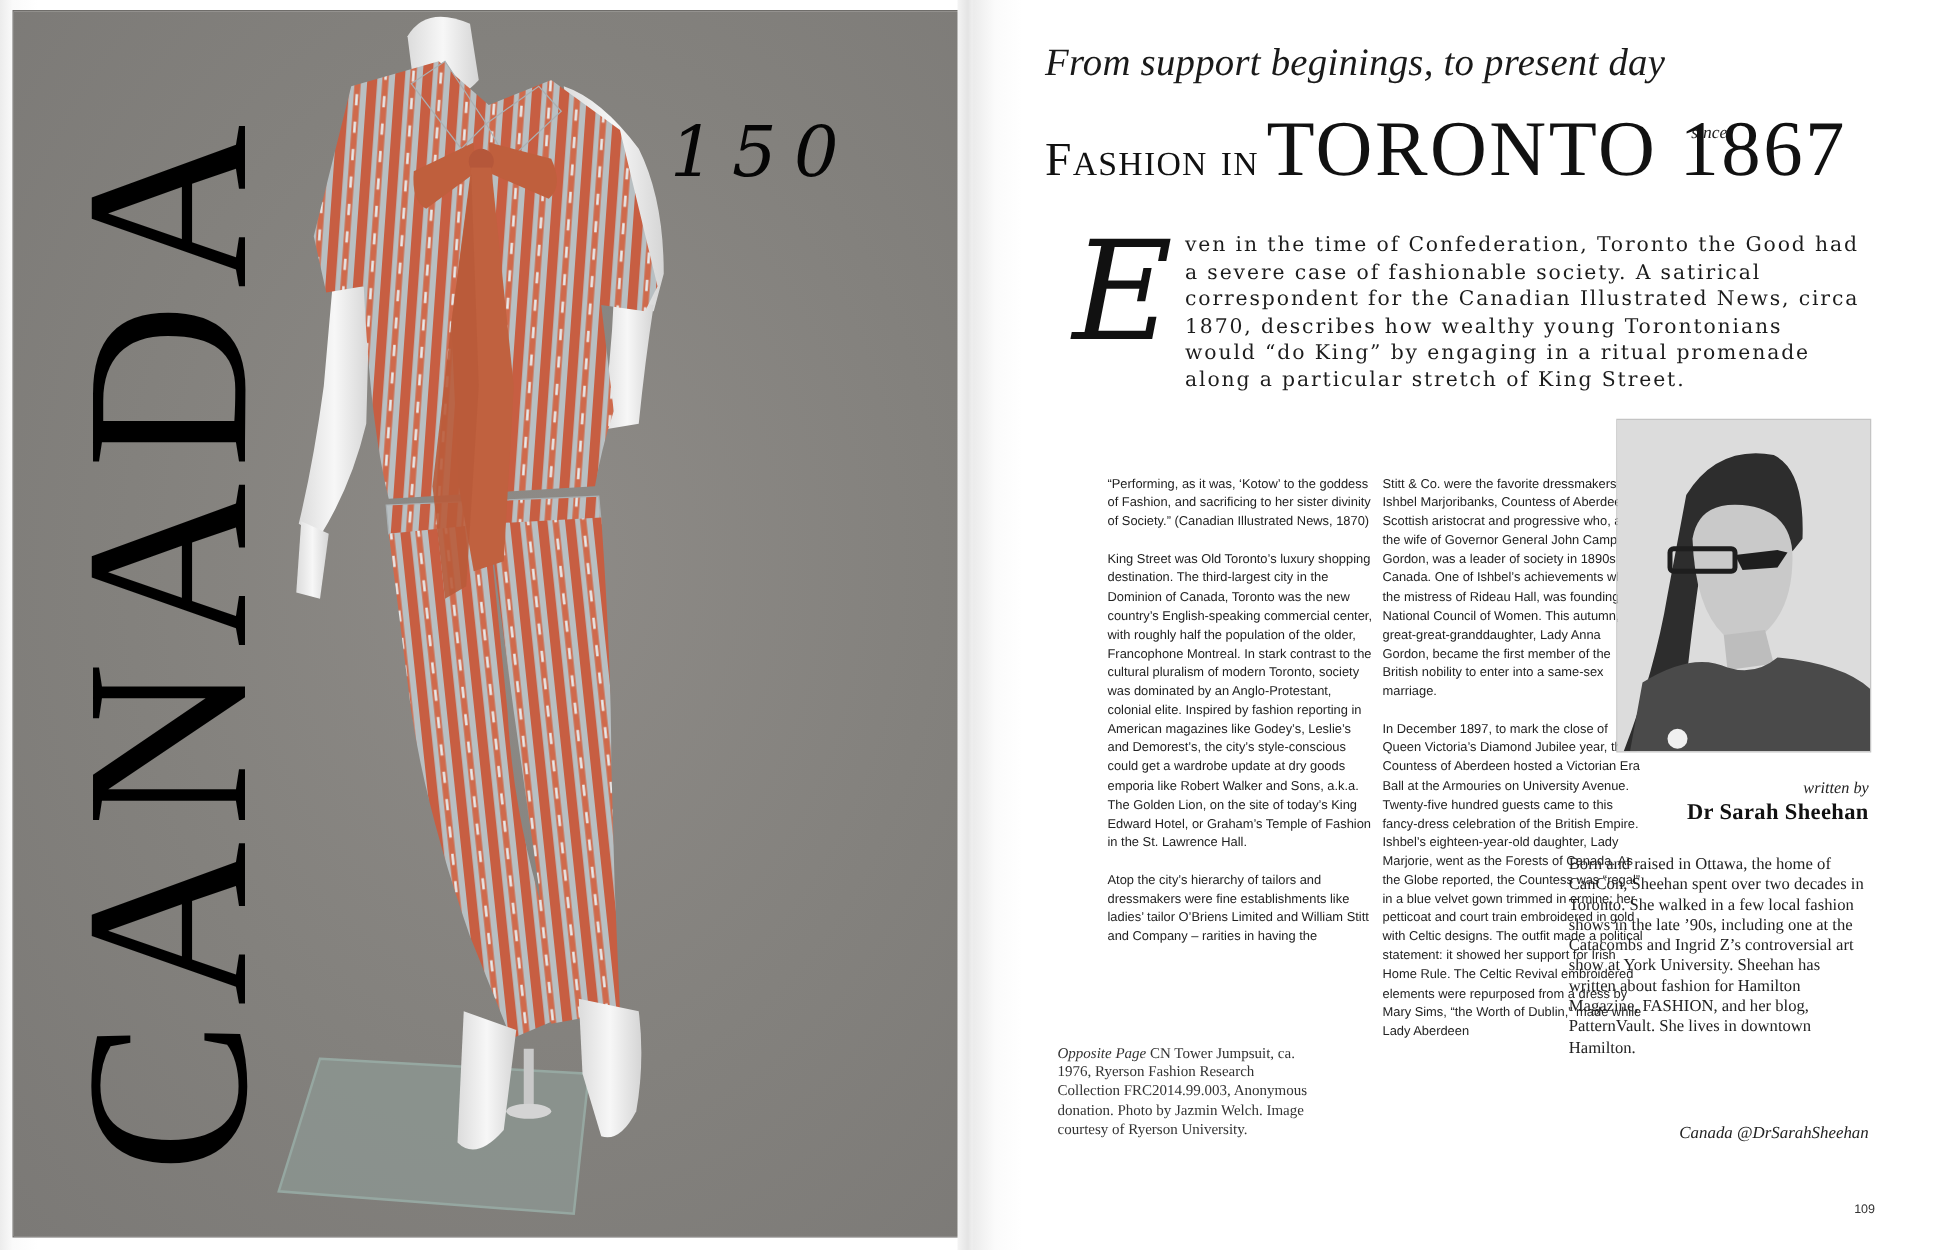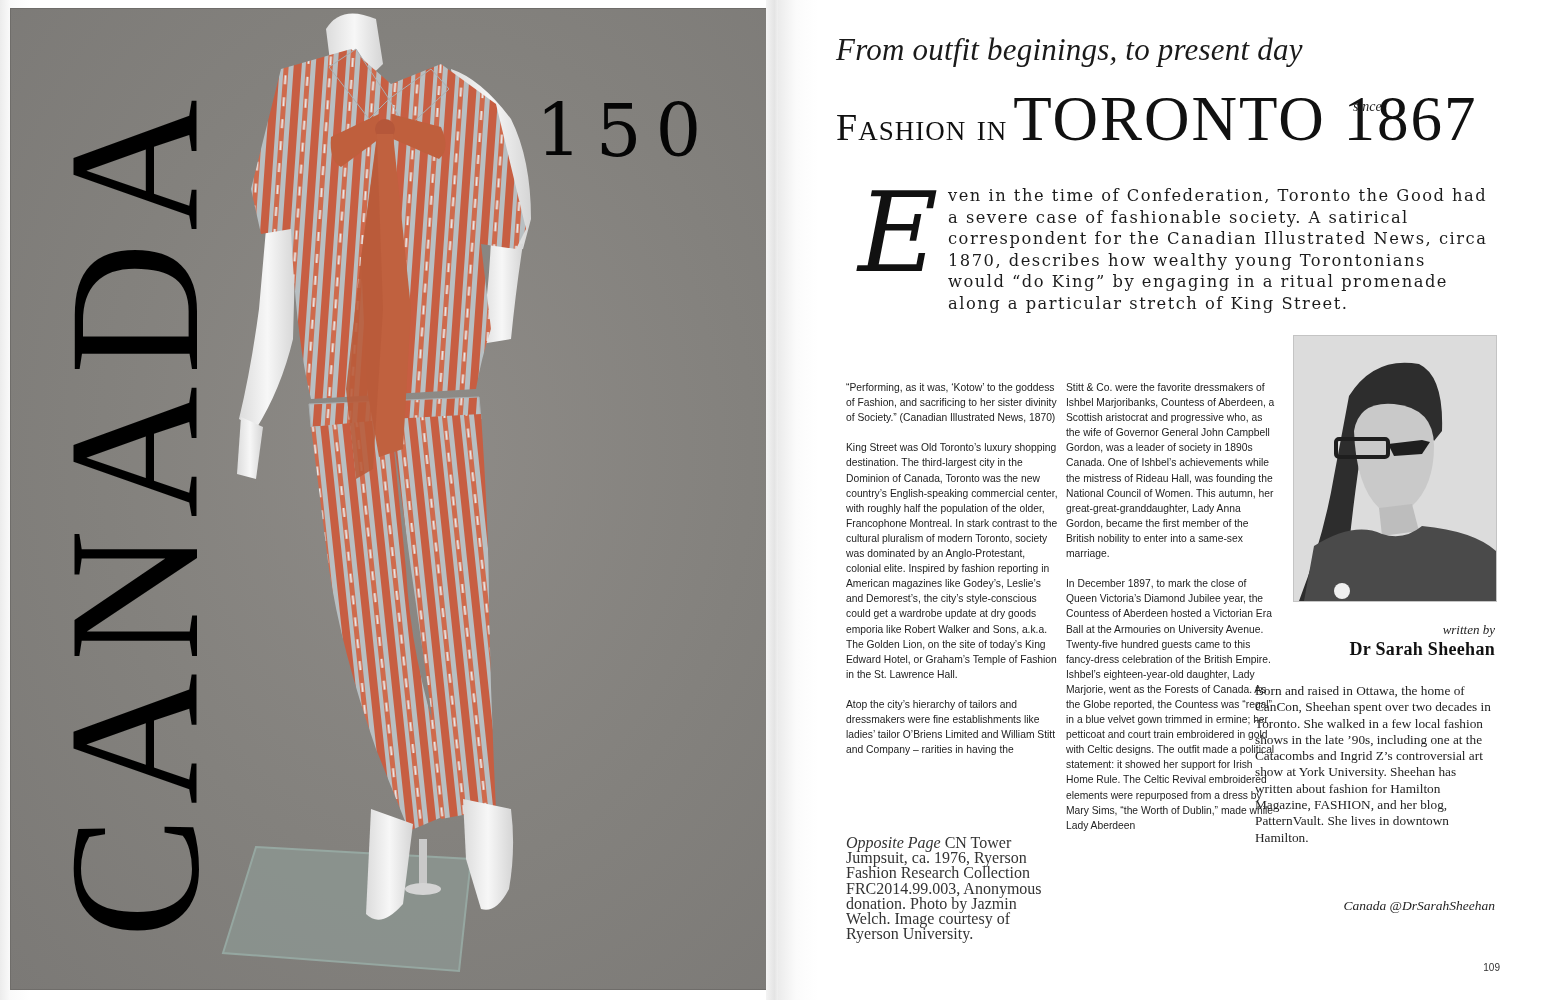--- a/index.html
+++ b/index.html
@@ -22,22 +22,22 @@
   .canada {
     position: absolute; left: 42px; top: 938px;
     transform-origin: 0 0; transform: rotate(-90deg);
     font-family: "Liberation Serif", "DejaVu Serif", serif;
     font-size: 182px; letter-spacing: 12px; color: #000;
     line-height: 1; white-space: nowrap; font-weight: normal;
     transform: rotate(-90deg) scaleY(1.02);
   }
   .one-fifty {
     position: absolute; left: 525px; top: 86px;
-    font-family: "DejaVu Serif", serif; 
-    font-size: 72px; letter-spacing: 14px; color: #050505; line-height: 1;
+    font-family: "DejaVu Serif", serif; font-style: italic;
+    font-size: 56px; letter-spacing: 14px; color: #050505; line-height: 1;
   }
   .mannequin svg { position: absolute; left: 0; top: 0; }
 
   
   .gutter {
     position: absolute; left: 766px; top: 0; width: 14px; height: 1000px;
     background: linear-gradient(to right, #f4f4f4, #e4e4e4 60%, #f6f6f6);
   }
 
   
@@ -71,28 +71,28 @@
     font-size: 110px; color: #111; line-height: 1;
   }
   .lede {
     position: absolute; left: 170px; top: 185px; width: 540px;
     font-family: "DejaVu Serif", serif; font-size: 16.3px; line-height: 21.6px;
     letter-spacing: 1.5px; color: #1c1c1c; font-weight: 300;
   }
   .col {
     position: absolute; width: 212px;
     font-family: "Liberation Sans", sans-serif; font-size: 10.3px;
-    line-height: 15.1px; color: #222;
+    line-height: 15.1px; color: #222; margin-left: 40px;
   }
   .col p { margin: 0 0 15.1px 0; }
   .col1 { left: 68px; top: 380px; }
   .col2 { left: 288px; top: 380px; }
   .caption {
     position: absolute; left: 68px; top: 835px; width: 210px;
-    font-family: "Liberation Serif", serif; font-size: 16px; line-height: 15.2px;
+    font-family: "Liberation Serif", serif; font-size: 12px; line-height: 15.2px;
     color: #333;
   }
   .caption em { font-style: italic; }
   .portrait {
     position: absolute; left: 515px; top: 335px; width: 202px; height: 265px;
     background: linear-gradient(160deg, #e6e6e6 0%, #d7d7d7 60%, #c9c9c9 100%);
     border: 1px solid #c4c4c4; overflow: hidden;
   }
   .written-by {
     position: absolute; right: 53px; top: 622px;
@@ -179,21 +179,21 @@
       </svg>
     </div>
     <div class="one-fifty">150</div>
   </div>
   <div class="canada">CANADA</div>
 </div>
 
 <div class="gutter"></div>
 
 <div class="right-page">
-  <div class="kicker">From outfit beginings, to present day</div>
+  <div class="kicker">From support beginings, to present day</div>
   <div class="since">since</div>
   <div class="headline">
     <span class="small-caps">Fashion in</span><span class="big">TORONTO 1867</span>
   </div>
 
   <div class="dropcap">E</div>
   <div class="lede">ven in the time of Confederation, Toronto the Good had a severe case of fashionable society. A satirical correspondent for the Canadian Illustrated News, circa 1870, describes how wealthy young Torontonians would “do King” by engaging in a ritual promenade along a particular stretch of King Street.</div>
 
   <div class="col col1">
     <p>“Performing, as it was, ‘Kotow’ to the goddess of Fashion, and sacrificing to her sister divinity of Society.” (Canadian Illustrated News, 1870)</p>

